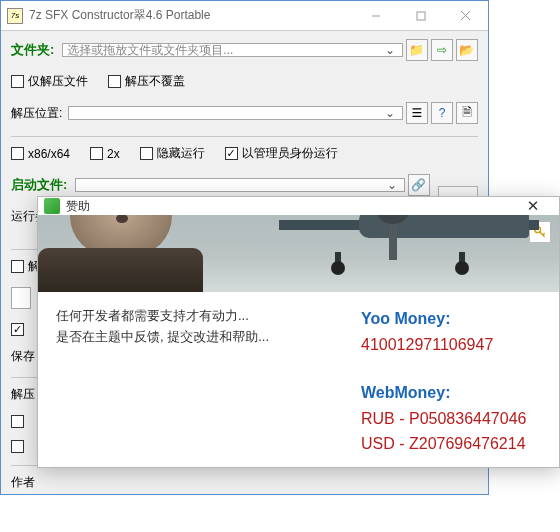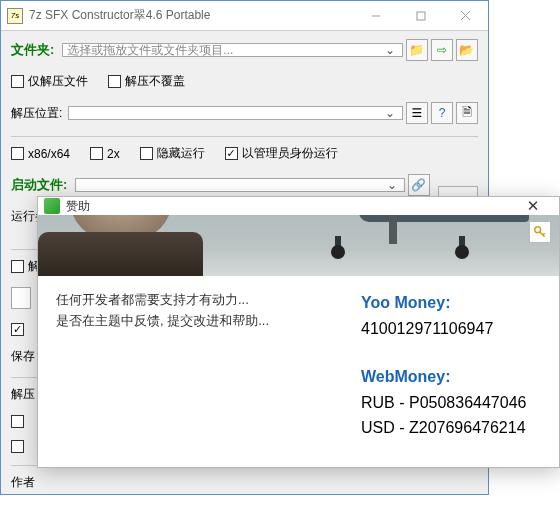--- a/index.html
+++ b/index.html
@@ -55,25 +55,25 @@
   .nose2{ position:absolute; left:118px; top:48px; width:32px; height:26px; background:#3d4548; border-radius:50%; }
   .body2{ position:absolute; left:100px; top:60px; width:170px; height:28px; background:#49585f; border-radius:10px 4px 4px 10px; }
   .wing { position:absolute; left:20px; top:70px; width:260px; height:10px; background:#3d4d53; }
   .gear-leg{position:absolute; bottom:0; width:6px; height:18px; background:#2a3336;}
   .gear-leg.l{left:76px;} .gear-leg.r{left:200px;}
   .gear-wh{position:absolute; bottom:-5px; width:14px; height:14px; background:#222; border-radius:50%;}
   .gear-wh.l{left:72px;} .gear-wh.r{left:196px;}
   .key-icon { position: absolute; top: 6px; right: 8px; width: 22px; height: 22px; background: #fff; border: 1px solid #bbb; display: flex; align-items: center; justify-content: center; }
   .key-icon svg { display:block; }
 
-  .dlg-body { flex: 1; padding: 14px 18px 26px; display: flex; }
+  .dlg-body { flex: 1; padding: 14px 18px 10px; display: flex; }
   .dlg-text { flex: 1; font-size: 13px; line-height: 1.6; color: #333; }
   .dlg-pay { width: 180px; font-size: 16px; line-height: 1.6; }
   .pm-label { color: #1a65b8; font-weight: bold; }
-  .pm-line { color: #000000; }
+  .pm-line { color: #b91c1c; }
 </style>
 </head>
 <body>
 
 <div class="main-win">
   <div class="titlebar">
     <div class="app-icon">7s</div>
     <div class="title">7z SFX Constructor翠4.6 Portable</div>
     <div class="win-btns">
       <div class="win-btn">

